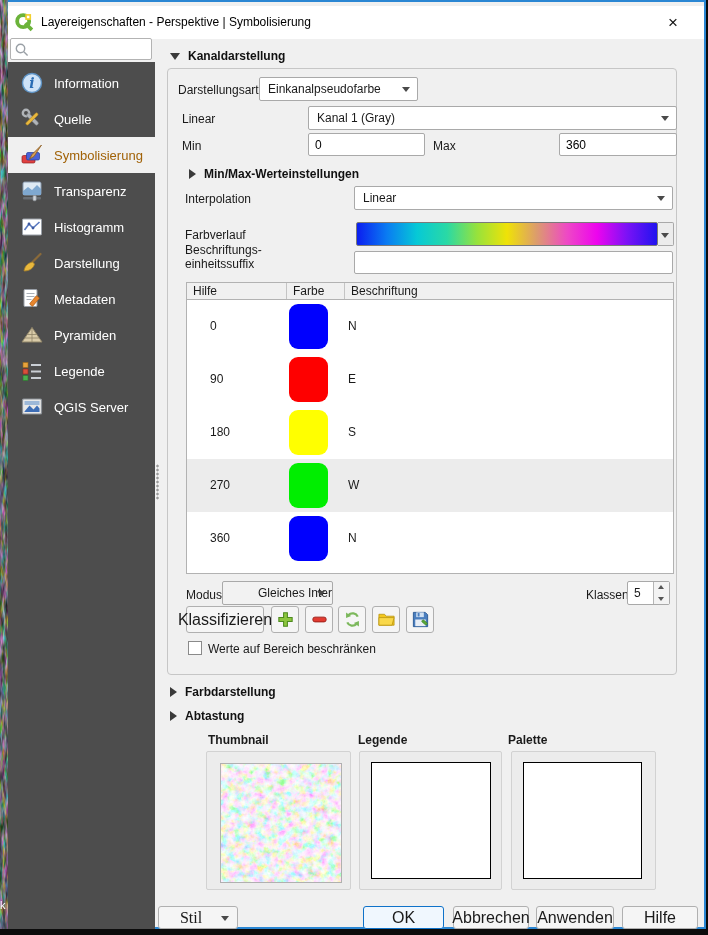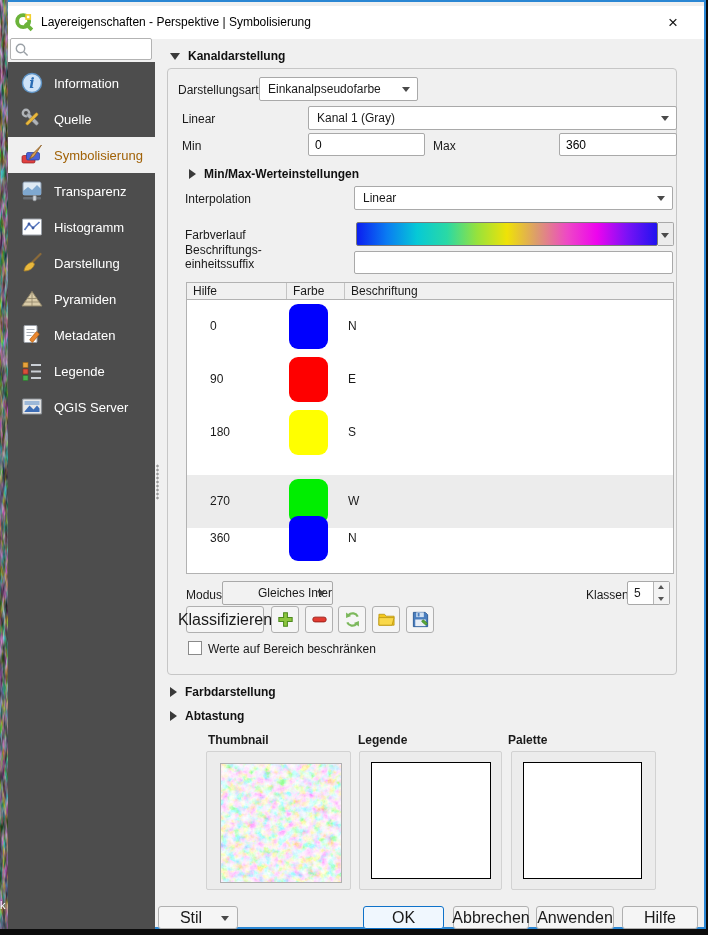--- a/index.html
+++ b/index.html
@@ -87,21 +87,21 @@
 
   
   #clipbox { left:180px; top:639px; width:14px; height:14px; box-sizing:border-box; background:#fff; border:1px solid #8a8a8a; }
 
   
   .prev-panel { position:absolute; top:749px; height:139px; background:#ececec; border:1px solid #d2d2d2; box-sizing:border-box; border-radius:2px; }
   .prev-white { position:absolute; background:#fff; border:1px solid #000; box-sizing:border-box; }
   #thumb-img { position:absolute; left:13px; top:11px; width:120px; height:118px; border:1px solid #b0b0b0; overflow:hidden; }
 
   
-  #stil-btn { left:150px; top:904px; width:80px; height:23px; }
+  #stil-btn { left:150px; top:904px; width:80px; height:23px;font-family:Liberation Serif, serif; }
   #stil-btn .carrow { position:absolute; right:8px; top:9px; width:0; height:0; border-left:4px solid transparent; border-right:4px solid transparent; border-top:5px solid #4a4a4a; }
 
   #splitter { left:148px; top:462px; width:3px; height:36px;
     background-image:radial-gradient(#9a9a9a 1px, transparent 1.2px); background-size:3px 4px; }
 </style>
 </head>
 <body>
 
 <div id="app">
 
@@ -187,33 +187,33 @@
       </div>
       <div class="side-item">
         <svg class="sicon" viewBox="0 0 24 24">
           <path d="M20.5 3 L12.5 11" stroke="#8a6a3a" stroke-width="2.2" stroke-linecap="round"></path>
           <path d="M4 20 C5 14 8.5 12 12.5 11 L14.5 13 C13.5 17 10 20 4 20 Z" fill="#e9b83c" stroke="#a8822a" stroke-width="0.8"></path>
         </svg>
         <span>Darstellung</span>
       </div>
       <div class="side-item">
         <svg class="sicon" viewBox="0 0 24 24">
-          <path d="M12 4.5 L22 19 H2 Z" fill="#d9cba8" stroke="#8f8468" stroke-width="1"></path>
-          <path d="M7.5 11.5 H16.5 M5 15 H19 M12 4.5 L12 19" stroke="#8f8468" stroke-width="0.8" fill="none"></path>
-        </svg>
-        <span>Pyramiden</span>
-      </div>
-      <div class="side-item">
-        <svg class="sicon" viewBox="0 0 24 24">
           <rect x="4" y="2.5" width="13" height="17" rx="1" fill="#fff" stroke="#9aa0a8"></rect>
           <path d="M6.5 6.5 h8 M6.5 9.5 h8 M6.5 12.5 h5" stroke="#aab0b8" stroke-width="1.2"></path>
           <rect x="12.5" y="8.5" width="4" height="11" rx="0.8" transform="rotate(40 14.5 14)" fill="#e8862e" stroke="#a85a12" stroke-width="0.6"></rect>
           <path d="M10.2 21.8 l3 1 -0.6 -3.1 Z" fill="#5a4a3a"></path>
         </svg>
         <span>Metadaten</span>
+      </div>
+      <div class="side-item">
+        <svg class="sicon" viewBox="0 0 24 24">
+          <path d="M12 4.5 L22 19 H2 Z" fill="#d9cba8" stroke="#8f8468" stroke-width="1"></path>
+          <path d="M7.5 11.5 H16.5 M5 15 H19 M12 4.5 L12 19" stroke="#8f8468" stroke-width="0.8" fill="none"></path>
+        </svg>
+        <span>Pyramiden</span>
       </div>
       <div class="side-item">
         <svg class="sicon" viewBox="0 0 24 24">
           <rect x="3" y="3.5" width="5" height="5" fill="#e7a33c" stroke="#9a6a1a" stroke-width="0.6"></rect>
             <rect x="11" y="5" width="10" height="2" fill="#c9ced4"></rect>
           <rect x="3" y="10" width="5" height="5" fill="#d94f3d" stroke="#8f2a1a" stroke-width="0.6"></rect>
             <rect x="11" y="11.5" width="10" height="2" fill="#c9ced4"></rect>
           <rect x="3" y="16.5" width="5" height="5" fill="#4cae4f" stroke="#2a7a2d" stroke-width="0.6"></rect>
             <rect x="11" y="18" width="10" height="2" fill="#c9ced4"></rect>
         </svg>
@@ -292,21 +292,21 @@
       <div class="trow" style="top:70px;">
         <span class="tval">90</span>
         <div class="tswatch" style="background: rgb(254, 0, 0);"></div>
         <span class="tlabel">E</span>
       </div>
       <div class="trow" style="top:123px;">
         <span class="tval">180</span>
         <div class="tswatch" style="background: rgb(255, 255, 0);"></div>
         <span class="tlabel">S</span>
       </div>
-      <div class="trow hl" style="top:192px;">
+      <div class="trow hl" style="top:176px;">
         <span class="tval">270</span>
         <div class="tswatch" style="background: rgb(0, 238, 0);"></div>
         <span class="tlabel">W</span>
       </div>
       <div class="trow" style="top:229px;">
         <span class="tval">360</span>
         <div class="tswatch" style="background: rgb(0, 0, 254);"></div>
         <span class="tlabel">N</span>
       </div>
     </div>

